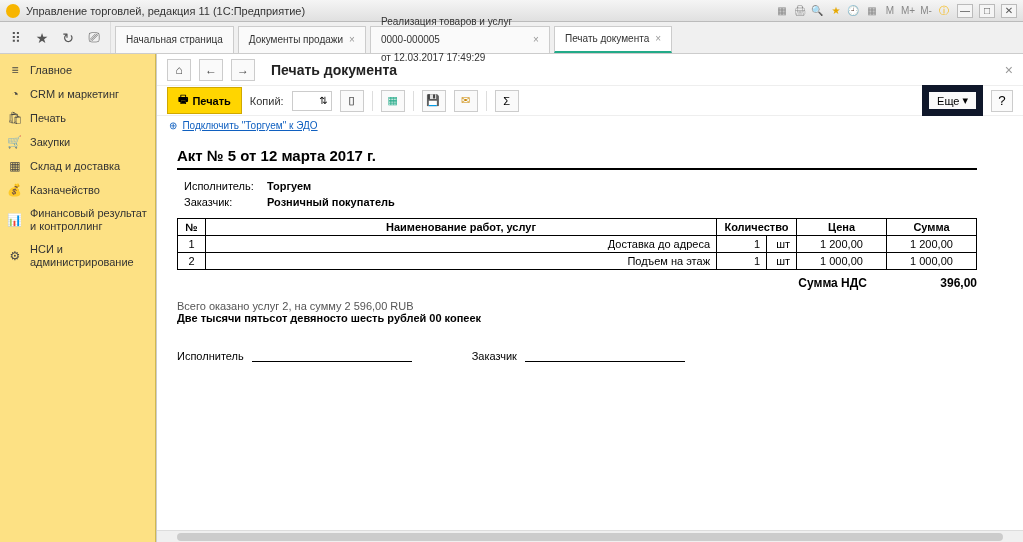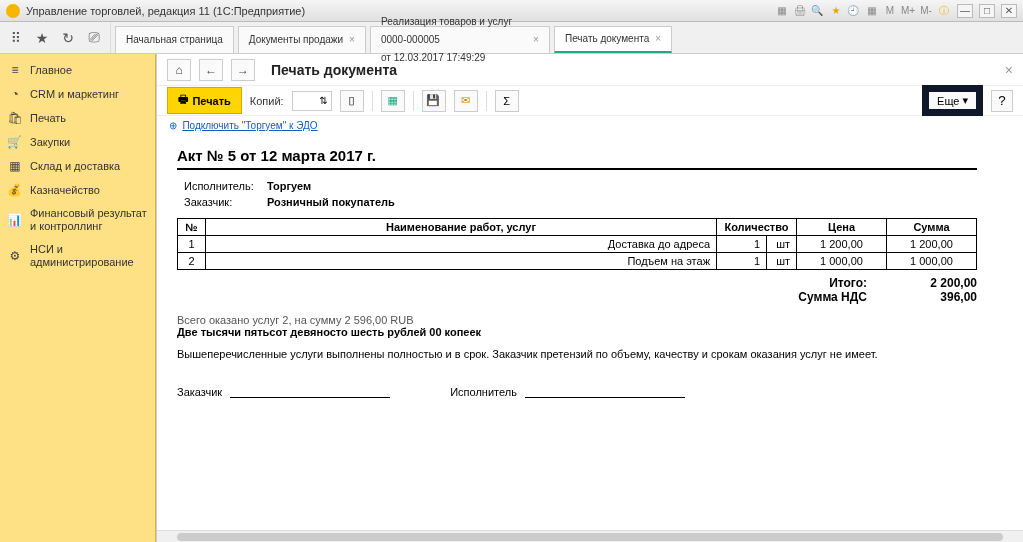--- a/index.html
+++ b/index.html
@@ -218,42 +218,37 @@
               <td>Подъем на этаж</td>
               <td class="q">1</td>
               <td class="u">шт</td>
               <td class="p">1 000,00</td>
               <td class="s">1 000,00</td>
             </tr>
           </tbody>
         </table>
         <div class="totals">
           <div class="line">
-              <span style="font-weight:bold">Итого:</span>
-              <b>2 200,00</b>
-            </div>
-          <div class="line">
               <span style="font-weight:bold">Сумма НДС</span>
               <b>396,00</b>
             </div>
         </div>
         <div class="summary">
           <div>Всего оказано услуг 2, на сумму 2 596,00 RUB</div>
           <div class="words">Две тысячи пятьсот девяносто шесть рублей 00 копеек</div>
         </div>
-        <div class="note">Вышеперечисленные услуги выполнены полностью и в срок. Заказчик претензий по объему, качеству и срокам оказания услуг не имеет.</div>
         <div class="sigs">
+          <div class="sig">
+              <span>Исполнитель</span>
+              <span class="sigline"></span>
+            </div>
           <div class="sig">
               <span>Заказчик</span>
               <span class="sigline"></span>
             </div>
-          <div class="sig">
-              <span>Исполнитель</span>
-              <span class="sigline"></span>
-            </div>
         </div>
       </div>
     </div>
     <div class="scroll-h">
         <div class="th"></div>
       </div>
   </div>
 </div>
 
 </body></html>

